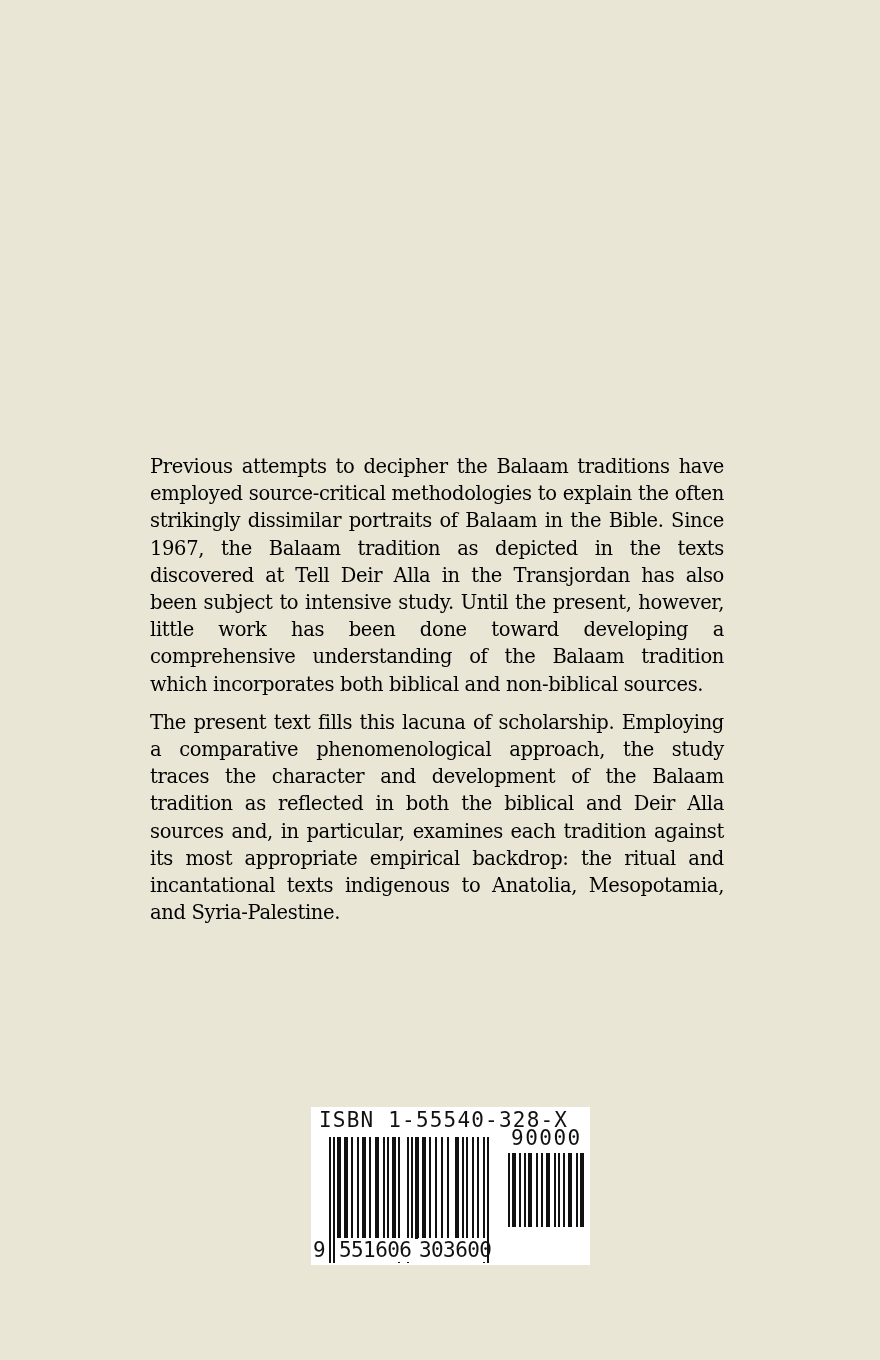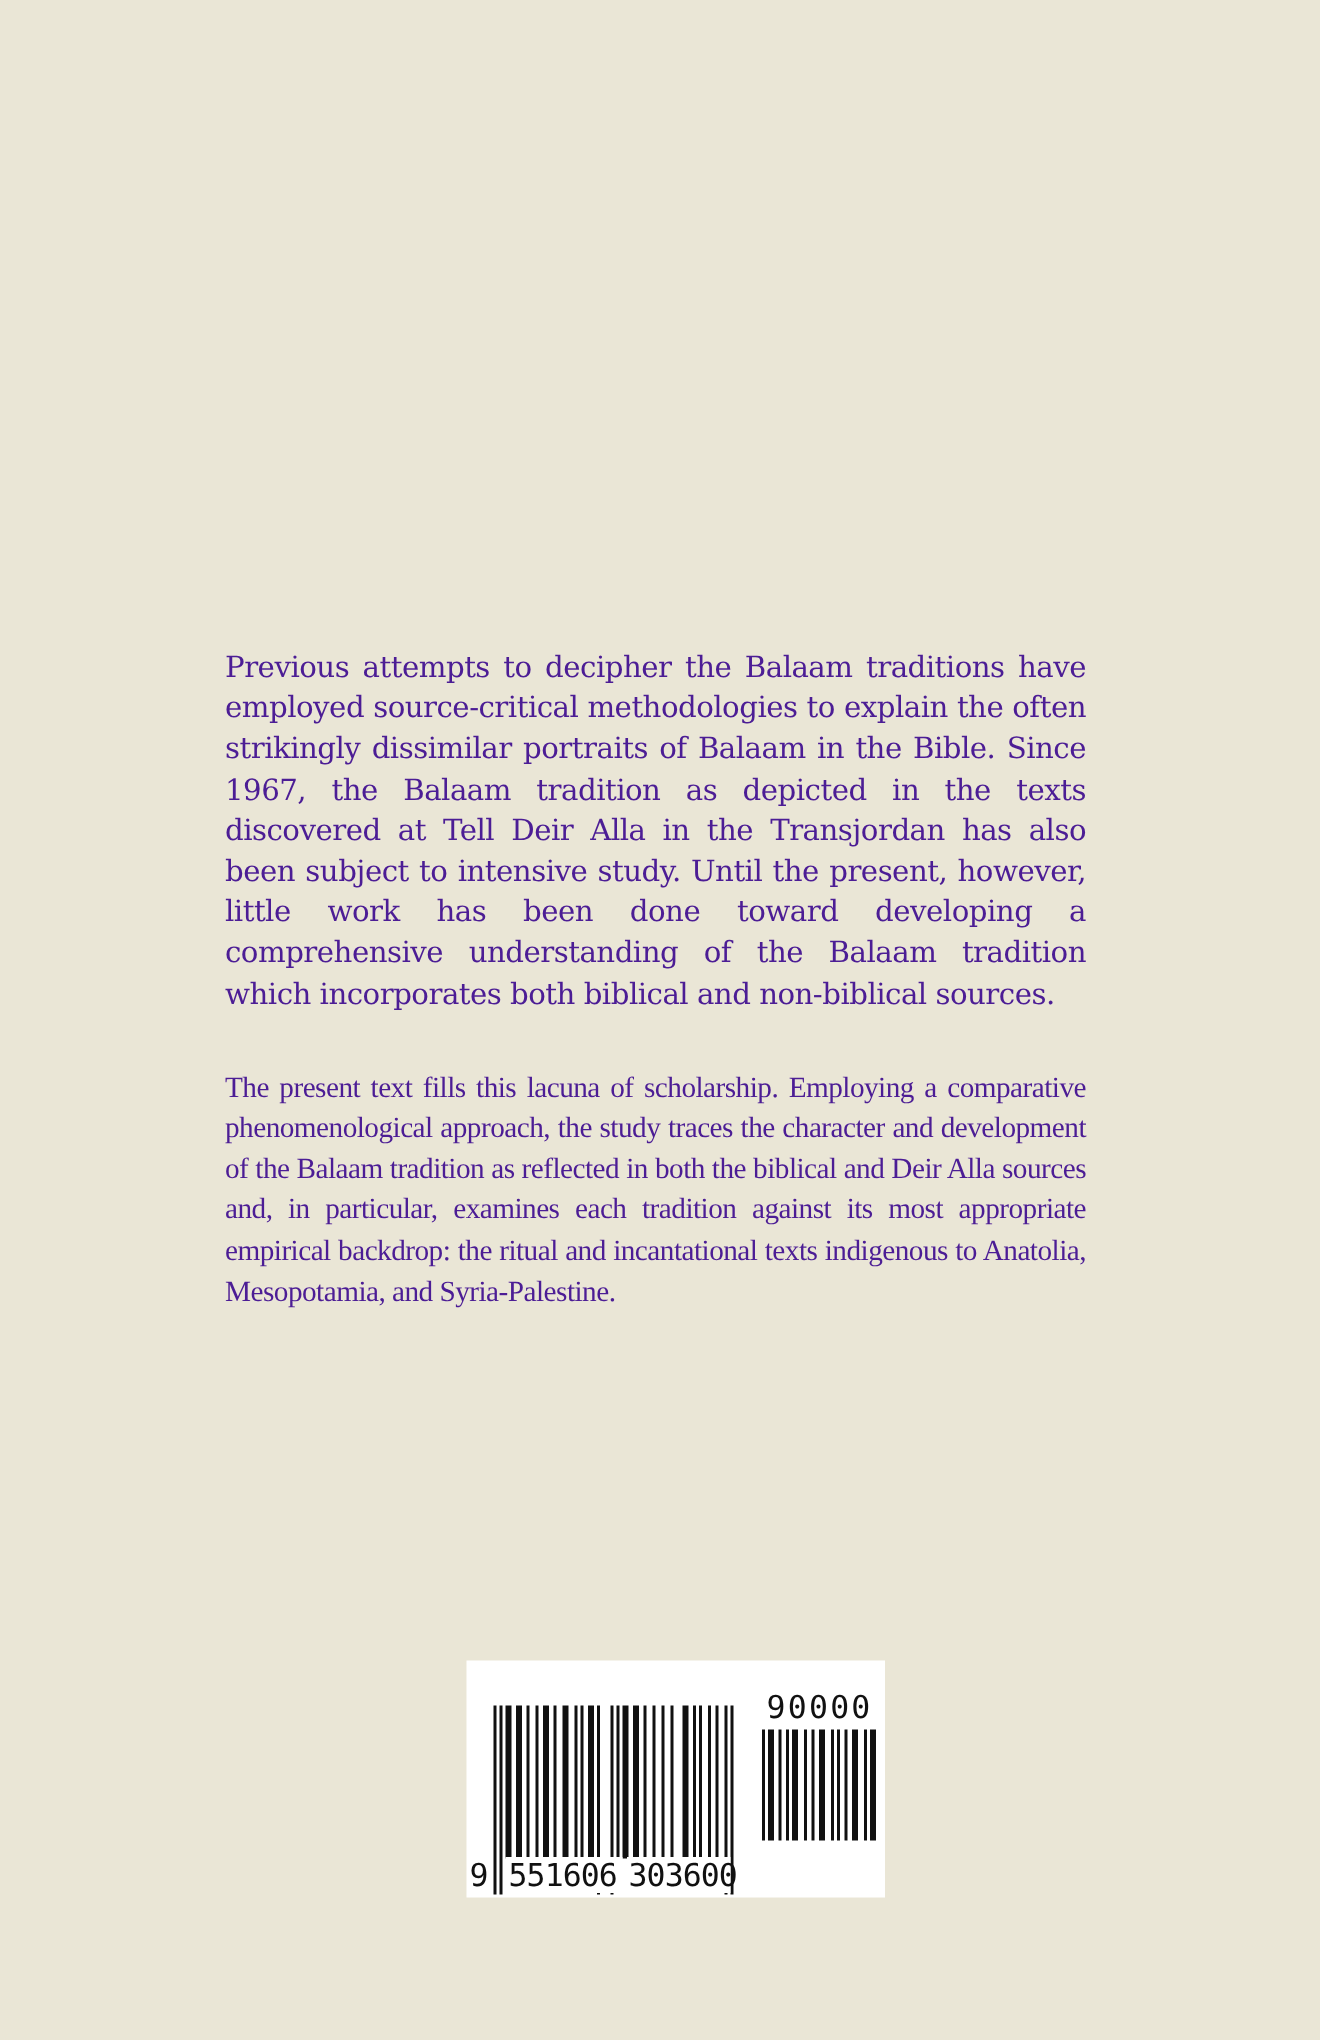--- a/index.html
+++ b/index.html
@@ -10,36 +10,35 @@
       width: 880px;
       height: 1360px;
       background: #eae6d6;
       position: relative;
       overflow: hidden;
       font-family: "DejaVu Serif", "Liberation Serif", serif;
     }
     .blurb {
       position: absolute;
       left: 150px;
-      top: 431px;
+      top: 453px;
       width: 574px;
-      color: #4c1d95;
+      color: #000000;
       font-size: 19.5px;
       line-height: 27.2px;
       letter-spacing: -0.35px;
     }
     .blurb p {
       margin: 0;
       text-align: justify;
       text-align-last: left;
       hyphens: manual;
     }
     .blurb p + p {
-      margin-top: 36px;
-      font-family: Liberation Serif, serif;
+      margin-top: 11px;
     }
     .barcode-box {
       position: absolute;
       left: 311px;
       top: 1107px;
       width: 279px;
       height: 158px;
       background: #ffffff;
     }
     .isbn-label {
@@ -122,20 +121,21 @@
 <body>
 
 <div class="back-cover">
 
   <div class="blurb">
     <p>Previous attempts to decipher the Balaam traditions have employed source-critical methodologies to ex­plain the often strikingly dissimilar portraits of Balaam in the Bible. Since 1967, the Balaam tradition as depicted in the texts discovered at Tell Deir Alla in the Transjordan has also been subject to intensive study. Until the present, however, little work has been done toward developing a comprehensive understanding of the Balaam tradition which incorporates both biblical and non-biblical sources.</p>
     <p>The present text fills this lacuna of scholarship. Employing a comparative phenomenological approach, the study traces the character and development of the Balaam tradition as reflected in both the biblical and Deir Alla sources and, in particular, examines each tradition against its most appropriate empirical back­drop: the ritual and incantational texts indigenous to Anatolia, Mesopotamia, and Syria-Palestine.</p>
   </div>
 
   <div class="barcode-box">
+    <div class="isbn-label">ISBN 1-55540-328-X</div>
     <div class="addon-label">90000</div>
     <div class="bars-main" id="bars-main">
         <div class="bar" style="left: 0px; width: 1.5px; height: 126px;"></div>
         <div class="bar" style="left: 4px; width: 1.5px; height: 126px;"></div>
         <div class="bar" style="left: 8px; width: 4px; height: 102px;"></div>
         <div class="bar" style="left: 15px; width: 3.5px; height: 102px;"></div>
         <div class="bar" style="left: 22px; width: 1.5px; height: 102px;"></div>
         <div class="bar" style="left: 28px; width: 2px; height: 102px;"></div>
         <div class="bar" style="left: 33px; width: 3.5px; height: 102px;"></div>
         <div class="bar" style="left: 40px; width: 2px; height: 102px;"></div>

